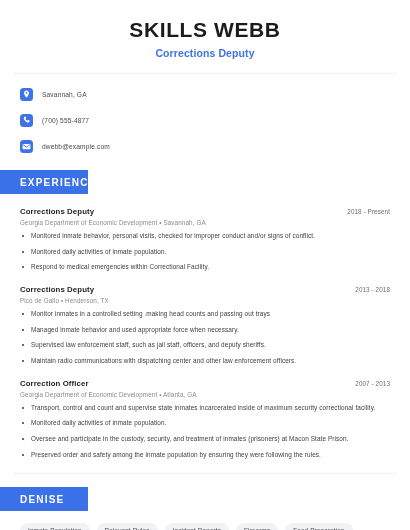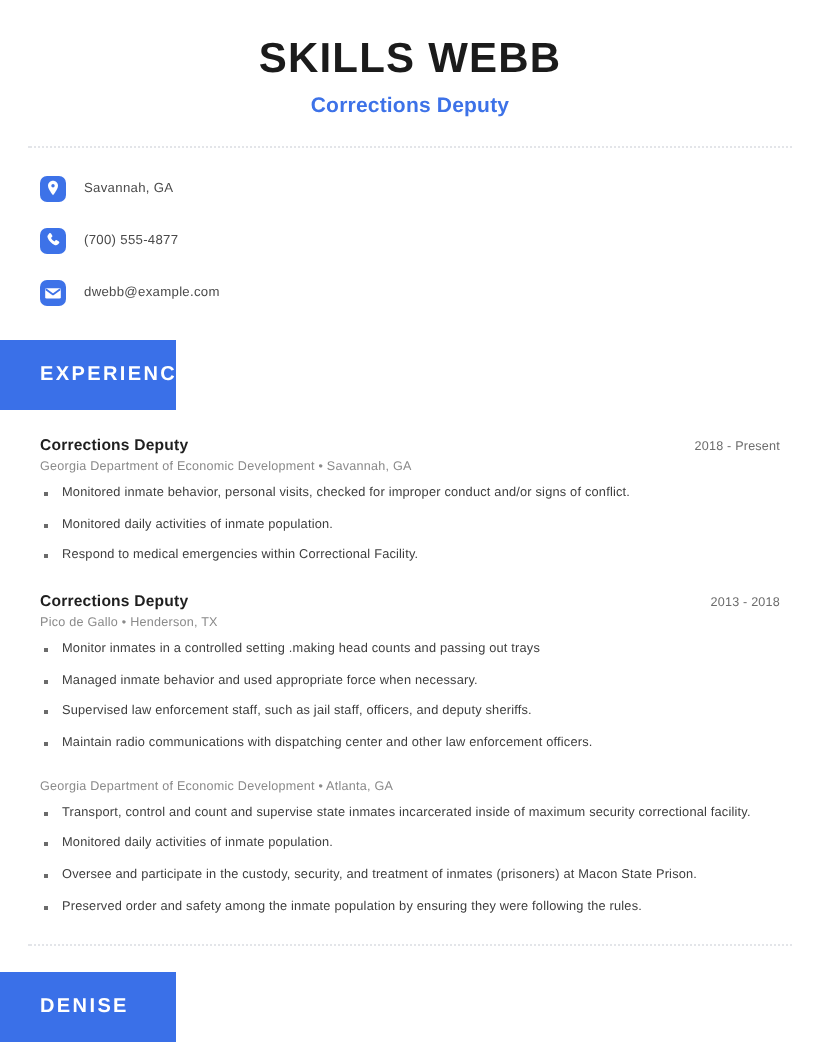--- a/index.html
+++ b/index.html
@@ -78,21 +78,21 @@
     letter-spacing: 0.15px;
   }
 
   
   .section-badge {
     background: #3a70e8;
     color: #ffffff;
     font-size: 10px;
     font-weight: bold;
     letter-spacing: 1.2px;
-    height: 35px;
+    height: 24px;
     display: flex;
     align-items: center;
     padding-left: 20px;
     width: 88px;
     box-sizing: border-box;
   }
   .section-wrap-exp { margin-top: 14px; }
   .section-wrap-skills { margin-top: 13px; }
 
   
@@ -233,20 +233,24 @@
         <div class="exp-org">Pico de Gallo • Henderson, TX</div>
         <ul class="bullets">
           <li>Monitor inmates in a controlled setting .making head counts and passing out trays</li>
           <li>Managed inmate behavior and used appropriate force when necessary.</li>
           <li>Supervised law enforcement staff, such as jail staff, officers, and deputy sheriffs.</li>
           <li>Maintain radio communications with dispatching center and other law enforcement officers.</li>
         </ul>
       </div>
 
       <div class="exp-item">
+        <div class="exp-head">
+          <span class="exp-role">Correction Officer</span>
+          <span class="exp-dates">2007 - 2013</span>
+        </div>
         <div class="exp-org">Georgia Department of Economic Development • Atlanta, GA</div>
         <ul class="bullets">
           <li>Transport, control and count and supervise state inmates incarcerated inside of maximum security correctional facility.</li>
           <li>Monitored daily activities of inmate population.</li>
           <li>Oversee and participate in the custody, security, and treatment of inmates (prisoners) at Macon State Prison.</li>
           <li>Preserved order and safety among the inmate population by ensuring they were following the rules.</li>
         </ul>
       </div>
 
     </div>

